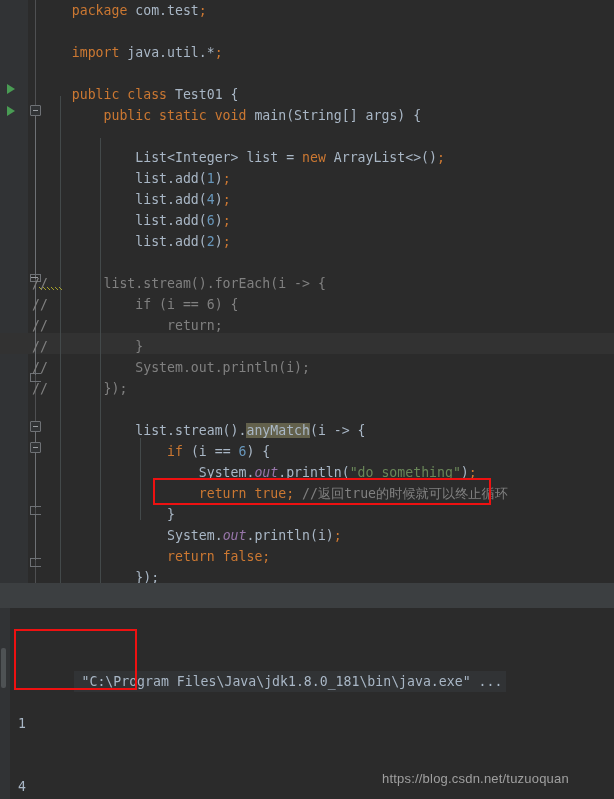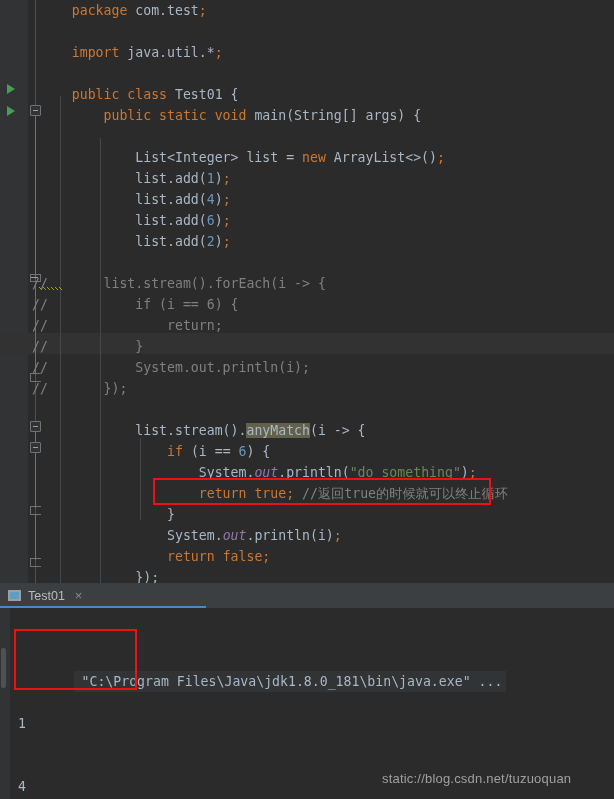--- a/index.html
+++ b/index.html
@@ -291,44 +291,36 @@
     <div class="fold-end" style="top:506px;"></div>
     <div class="fold-stem" style="top:515px; height:45px;"></div>
     <div class="fold-end" style="top:558px;"></div>
 
     <div class="code" id="code-lines"><div class="ln"><span>    </span><span class="kw">package </span><span class="txt">com.test</span><span class="semi">;</span></div><div class="ln"></div><div class="ln"><span>    </span><span class="kw">import </span><span class="txt">java.util.*</span><span class="semi">;</span></div><div class="ln"></div><div class="ln"><span>    </span><span class="kw">public class </span><span class="txt">Test01 {</span></div><div class="ln"><span>        </span><span class="kw">public static void </span><span class="txt">main</span><span class="txt">(</span><span class="txt">String[] args</span><span class="txt">) {</span></div><div class="ln"></div><div class="ln"><span>            </span><span class="txt">List&lt;Integer&gt; list = </span><span class="kw">new </span><span class="txt">ArrayList&lt;&gt;()</span><span class="semi">;</span></div><div class="ln"><span>            </span><span class="txt">list.add(</span><span class="num">1</span><span class="txt">)</span><span class="semi">;</span></div><div class="ln"><span>            </span><span class="txt">list.add(</span><span class="num">4</span><span class="txt">)</span><span class="semi">;</span></div><div class="ln"><span>            </span><span class="txt">list.add(</span><span class="num">6</span><span class="txt">)</span><span class="semi">;</span></div><div class="ln"><span>            </span><span class="txt">list.add(</span><span class="num">2</span><span class="txt">)</span><span class="semi">;</span></div><div class="ln"></div><div class="ln"><span class="cmt" style="position: absolute; left: 32px;">//</span><span class="cmt">        list.stream().forEach(i -&gt; {</span></div><div class="ln"><span class="cmt" style="position: absolute; left: 32px;">//</span><span class="cmt">            if (i == 6) {</span></div><div class="ln"><span class="cmt" style="position: absolute; left: 32px;">//</span><span class="cmt">                return;</span></div><div class="ln"><span class="cmt" style="position: absolute; left: 32px;">//</span><span class="cmt">            }</span></div><div class="ln"><span class="cmt" style="position: absolute; left: 32px;">//</span><span class="cmt">            System.out.println(i);</span></div><div class="ln"><span class="cmt" style="position: absolute; left: 32px;">//</span><span class="cmt">        });</span></div><div class="ln"></div><div class="ln"><span>            </span><span class="txt">list.stream().</span><span class="txt hl">anyMatch</span><span class="txt">(i -&gt; {</span></div><div class="ln"><span>                </span><span class="kw">if </span><span class="txt">(i == </span><span class="num">6</span><span class="txt">) {</span></div><div class="ln"><span>                    </span><span class="txt">System.</span><span class="fld">out</span><span class="txt">.println(</span><span class="str">"do something"</span><span class="txt">)</span><span class="semi">;</span></div><div class="ln"><span>                    </span><span class="kw">return </span><span class="kw">true</span><span class="semi">;</span><span class="cmt"> //返回true的时候就可以终止循环</span></div><div class="ln"><span>                </span><span class="txt">}</span></div><div class="ln"><span>                </span><span class="txt">System.</span><span class="fld">out</span><span class="txt">.println(i)</span><span class="semi">;</span></div><div class="ln"><span>                </span><span class="kw">return </span><span class="kw">false</span><span class="semi">;</span></div><div class="ln"><span>            </span><span class="txt">});</span></div></div>
 
     <div class="redbox" style="left:153px; top:478px; width:338px; height:27px;"></div>
   </div>
 
   <div id="runpanel">
-    <div class="tabbar">
-      <div class="tab">
-        <span class="tab-icon"></span>
-        <span class="tab-label">Test01</span>
-        <span class="tab-close">×</span>
-      </div>
-      <div class="tab-underline"></div>
-    </div>
 
     <div class="console-strip">
       <div class="console-strip-thumb"></div>
     </div>
 
     <div class="console">
       <div class="cmd-wrap">
         <div class="cline cmdline">"C:\Program Files\Java\jdk1.8.0_181\bin\java.exe" ...</div>
       </div>
       <div class="cline">1</div>
       <div class="cline">4</div>
       
       
       
       
     </div>
 
     <div class="redbox" style="left:14px; top:46px; width:123px; height:61px;"></div>
   </div>
 
-  <div class="watermark wm-url" style="left:382px; top:771px;">static://blog.csdn.net/tuzuoquan</div>
+  <div class="watermark wm-url" style="left:382px; top:771px;">https://blog.csdn.net/tuzuoquan</div>
   <div class="watermark wm-csdn" style="left:389px; top:770px;">CSDN @涂作权的博客</div>
 
 </div>
 
 </body></html>

